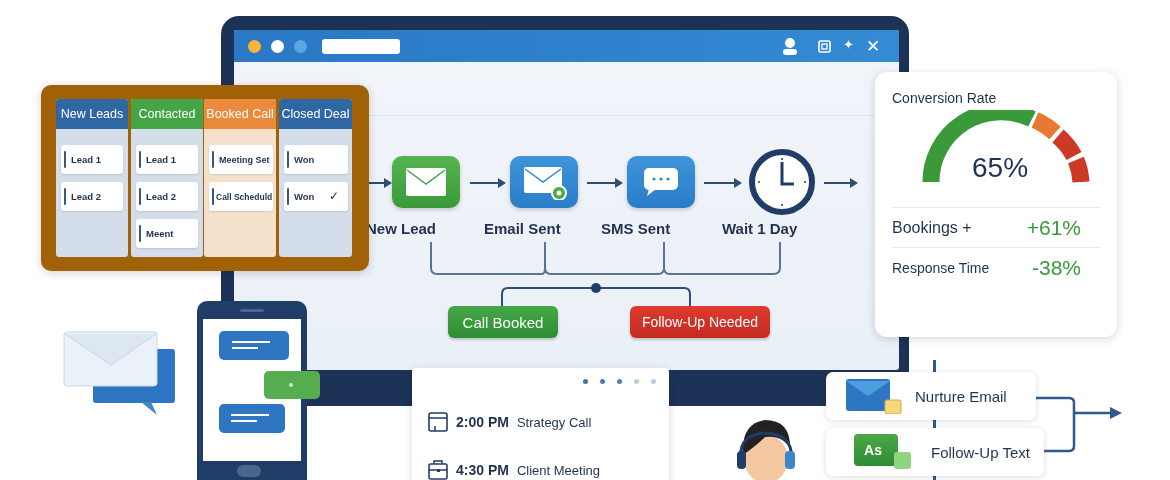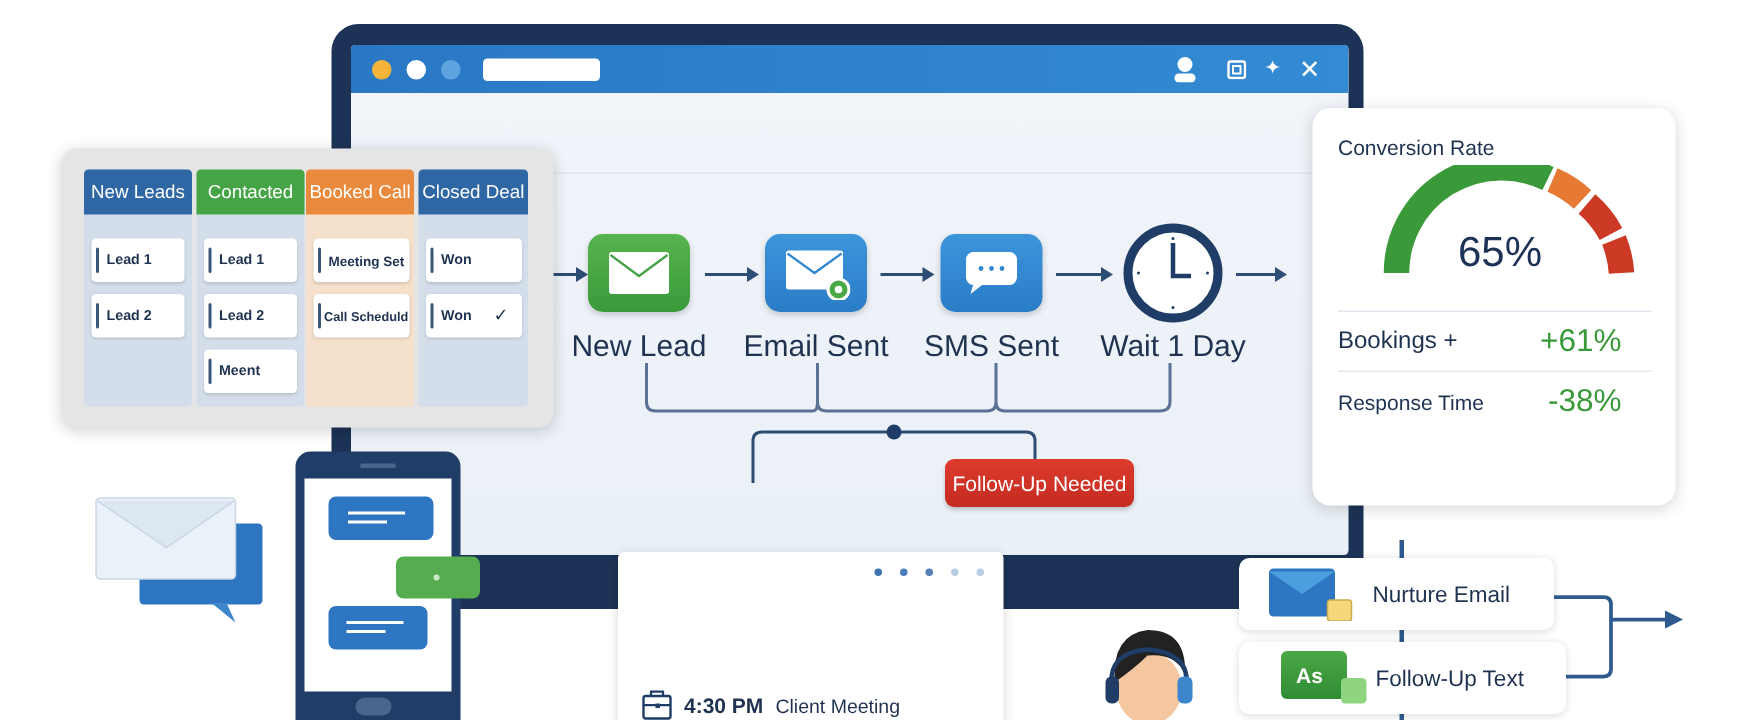--- a/index.html
+++ b/index.html
@@ -12,28 +12,28 @@
   .titlebar { left: 0; top: 0; width: 665px; height: 32px; background: linear-gradient(90deg,#2a78c4,#338bd3); }
   .dot { width: 13px; height: 13px; border-radius: 50%; top: 10px; }
   .urlbar { left: 88px; top: 9px; width: 78px; height: 15px; background: #fff; border-radius: 3px; }
   .tb-icon { color: #fff; font-size: 15px; top: 6px; }
   .screen-title { left: 0; width: 665px; top: 47px; text-align: center; font-size: 20px; color: #24385a; padding-right: 18px; }
   .title-rule { left: 0; top: 85px; width: 665px; height: 1px; background: #dde5ef; }
 
   .node { width: 68px; height: 52px; border-radius: 10px; top: 126px; display:flex; align-items:center; justify-content:center; box-shadow: 0 2px 4px rgba(0,0,0,.18); }
   .node.green { background: linear-gradient(#56b34f,#3a9a3a); }
   .node.blue { background: linear-gradient(#3d95db,#2a7cc7); }
-  .node-label { top: 190px; width: 120px; text-align: center; font-size: 20px; color: #1f3350; }
+  .node-label { top: 190px; width: 120px; font-size: 15px; color: #1f3350; font-weight: bold; }
   .arrow { height: 2px; background: #2e4d74; top: 152px; }
   .arrow::after { content: ""; position: absolute; right: -2px; top: -4px; border-left: 8px solid #2e4d74; border-top: 5px solid transparent; border-bottom: 5px solid transparent; }
 
   .pill { height: 32px; border-radius: 6px; color: #fff; font-size: 15px; display:flex; align-items:center; justify-content:center; box-shadow: 0 2px 3px rgba(0,0,0,.2); }
 
   
-  .kanban { left: 41px; top: 99px; width: 328px; height: 186px; background: #e5e5e5; border-radius: 10px; box-shadow: 0 2px 10px rgba(0,0,0,.18); }
+  .kanban { left: 41px; top: 85px; width: 328px; height: 186px; background: #a16207; border-radius: 10px; box-shadow: 0 2px 10px rgba(0,0,0,.18); }
   .kcol { top: 14px; height: 158px; border-radius: 3px; }
   .khead { height: 30px; color: #fff; font-size: 12.5px; display:flex; align-items:center; justify-content:center; border-radius: 3px 3px 0 0; }
   .kitem { position: absolute; left: 5px; height: 29px; background: #fff; border-radius: 3px; font-size: 9.5px; color:#1f3350; display:flex; align-items:center; padding-left: 10px; box-shadow: 0 1px 2px rgba(0,0,0,.12); font-weight: bold; }
   .kitem::before { content:""; position:absolute; left:3px; top:6px; width:2px; height:17px; background:#3a5679; border-radius:1px; }
 
   
   .stats { left: 875px; top: 72px; width: 242px; height: 265px; background: #fff; border-radius: 12px; box-shadow: 0 2px 10px rgba(0,0,0,.16); }
   .stat-row { left: 17px; width: 209px; height: 40px; border-top: 1px solid #e2e8ef; display:flex; align-items:center; justify-content:space-between; padding-right: 20px; }
   .stat-label { font-size: 15px; color: #1f3350; }
   .stat-val { font-size: 21px; font-weight: normal; }
@@ -120,21 +120,22 @@
     </svg>
   <div class="abs node-label" style="left:488px">Wait 1 Day</div>
   <div class="abs arrow" style="left:590px;width:32px"></div>
 
   <svg class="abs" style="left:180px;top:212px" width="380" height="80">
     <path d="M17 0 V26 Q17 32 23 32 H128 Q131 32 131 26 V0 M131 26 Q131 32 137 32 H244 Q250 32 250 26 V0 M250 26 Q250 32 256 32 H359 Q366 32 366 26 V0" fill="none" stroke="#5a7394" stroke-width="2"></path>
     <path d="M88 80 V52 Q88 46 94 46 H270 Q276 46 276 52 V80" fill="none" stroke="#2e4d74" stroke-width="2"></path>
     <circle cx="182" cy="46" r="5" fill="#1f3d66"></circle>
   </svg>
 
-  <div class="abs pill" style="left:396px;top:276px;width:126px;font-size:14px;background:linear-gradient(#de3b2e,#c42b21)">Follow-Up Needed</div>
+  <div class="abs pill" style="left:214px;top:276px;width:110px;background:linear-gradient(#45a846,#2e8c33)">Call Booked</div>
+  <div class="abs pill" style="left:396px;top:276px;width:140px;font-size:14px;background:linear-gradient(#de3b2e,#c42b21)">Follow-Up Needed</div>
 </div>
 
 <div class="abs kanban">
   <div class="abs kcol" style="left:15px;width:72px;background:#d3deea">
     <div class="khead" style="background:#2f66a4">New Leads</div>
     <div class="kitem" style="top:46px;width:62px">Lead 1</div>
     <div class="kitem" style="top:83px;width:62px">Lead 2</div>
   </div>
   <div class="abs kcol" style="left:90px;width:72px;background:#d3deea">
     <div class="khead" style="background:#45a546">Contacted</div>
@@ -200,20 +201,28 @@
 </div>
 
 <div class="abs cal">
   <div class="abs" style="left:171px;top:11px;display:flex;gap:12px">
     <span style="width:5px;height:5px;border-radius:50%;background:#3f74b0"></span>
     <span style="width:5px;height:5px;border-radius:50%;background:#4a7db7"></span>
     <span style="width:5px;height:5px;border-radius:50%;background:#557fb5"></span>
     <span style="width:5px;height:5px;border-radius:50%;background:#b8cde4"></span>
     <span style="width:5px;height:5px;border-radius:50%;background:#b8cde4"></span>
   </div>
+  <div class="abs cal-row" style="top:40px">
+    <svg width="20" height="20">
+        <rect x="1" y="1" width="18" height="18" rx="2" fill="none" stroke="#1f3d66" stroke-width="1.6"></rect>
+        <path d="M1 6 H19 M7 19 V14" stroke="#1f3d66" stroke-width="1.5"></path>
+      </svg>
+    <span class="cal-time">2:00 PM</span>
+    <span>Strategy Call</span>
+  </div>
   <div class="abs cal-row" style="top:88px">
     <svg width="20" height="20">
         <rect x="1" y="4" width="18" height="15" rx="1.5" fill="none" stroke="#1f3d66" stroke-width="1.6"></rect>
         <path d="M6 4 V1 H14 V4 M1 10 H19" fill="none" stroke="#1f3d66" stroke-width="1.5"></path>
         <rect x="9" y="9" width="3" height="3" fill="#1f3d66"></rect>
       </svg>
     <span class="cal-time">4:30 PM</span>
     <span>Client Meeting</span>
   </div>
 </div>
@@ -233,19 +242,19 @@
       <path d="M1 3 L23 18 L45 3" fill="#4c9fdf"></path>
       <rect x="40" y="22" width="16" height="14" rx="2" fill="#f6d87a" stroke="#c9ad52"></rect>
     </svg>
   <span style="margin-left:10px;font-size:15px;color:#1f3350">Nurture Email</span>
 </div>
 <div class="abs rcard" style="top:428px;width:218px">
   <div style="margin-left:28px;position:relative;width:60px;height:36px">
     <div style="position:absolute;left:0;top:0;width:44px;height:32px;background:linear-gradient(#4aa846,#2f8c33);border-radius:4px;color:#fff;font-size:14px;font-weight:bold;display:flex;align-items:center;justify-content:center;padding-right:6px">As</div>
     <div style="position:absolute;left:40px;top:18px;width:17px;height:17px;background:#8fd47f;border-radius:3px"></div>
   </div>
-  <span style="margin-left:3px;font-size:15px;color:#1f3350">Follow-Up Text</span>
+  <span style="margin-left:17px;font-size:15px;color:#1f3350">Follow-Up Text</span>
 </div>
 <svg class="abs" style="left:1036px;top:396px" width="90" height="60">
   <path d="M0 2 H33 Q38 2 38 7 V50 Q38 55 33 55 H8" fill="none" stroke="#2e5a8f" stroke-width="2.5"></path>
   <path d="M38 17 H76" stroke="#2e5a8f" stroke-width="2.5"></path>
   <path d="M74 11 L86 17 L74 23 Z" fill="#2e5a8f"></path>
 </svg>
 
 </body></html>

